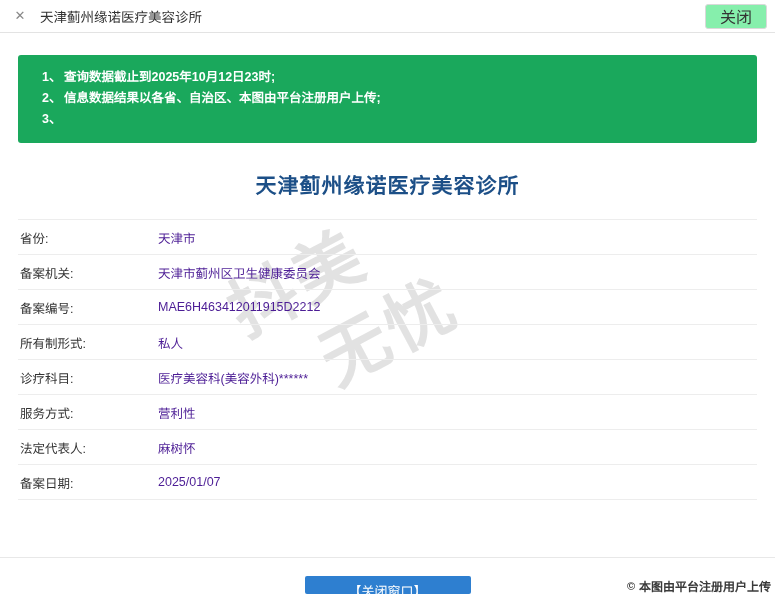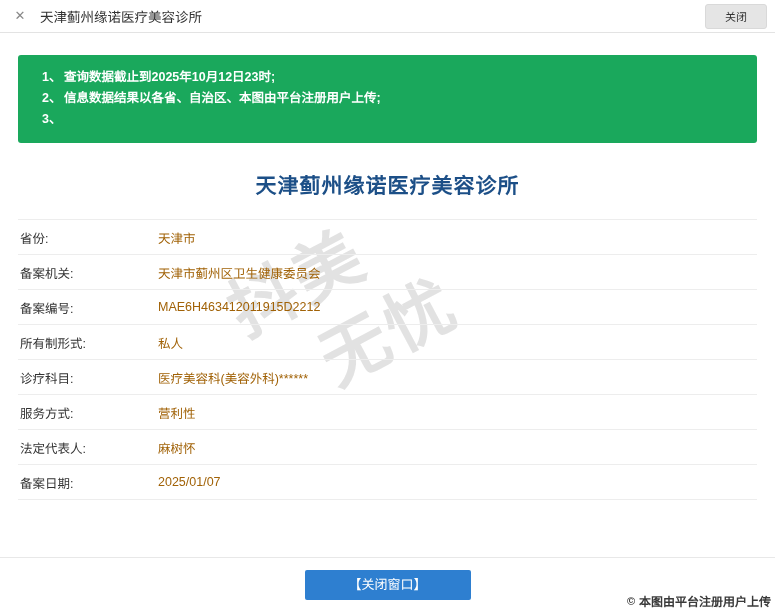--- a/index.html
+++ b/index.html
@@ -47,23 +47,23 @@
     flex: 1 1 auto;
   }
   .titlebar .close-btn {
     flex: 0 0 auto;
     min-width: 62px;
     height: 25px;
     line-height: 23px;
     text-align: center;
     border: 1px solid #d9d9d9;
     border-radius: 3px;
-    background: #e5e5e5;
-    color: #333333;
-    font-size: 11px;
+    background: #86efac;
+    color: #333333;
+    font-size: 16px;
     cursor: pointer;
     box-sizing: border-box;
   }
 
   
   .content {
     padding: 0 18px;
     box-sizing: border-box;
     position: relative;
     z-index: 2;
@@ -118,51 +118,51 @@
     padding: 0;
     vertical-align: middle;
   }
   table.info td.label {
     width: 122px;
     padding-left: 2px;
     color: #333333;
   }
   table.info td.value {
     padding-left: 16px;
-    color: #a16207;
+    color: #4c1d95;
   }
   table.info tr:first-child td { border-top: 1px solid #ededed; }
 
   
   .footer {
     position: absolute;
     left: 0;
     bottom: 0;
     width: 775px;
     height: 54px;
     border-top: 1px solid #e8e8e8;
     background: #ffffff;
     display: flex;
     align-items: center;
     justify-content: center;
     box-sizing: border-box;
     z-index: 3;
   }
   .footer .btn-close-window {
     width: 166px;
-    height: 30px;
+    height: 18px;
     line-height: 30px;
     text-align: center;
     background: #2e7fd0;
     color: #ffffff;
     font-size: 13px;
     border: none;
     border-radius: 2px;
     cursor: pointer;
-    font-family: Liberation Mono, monospace;
+    font-family: Liberation Sans, sans-serif;
   }
 
   
   .wm-diag {
     position: absolute;
     left: 250px;
     top: 165px;
     width: 420px;
     height: 260px;
     pointer-events: none;
@@ -174,21 +174,21 @@
     letter-spacing: 4px;
     line-height: 86px;
     user-select: none;
     opacity: 0.85;
   }
   .wm-diag .l2 { margin-left: 58px; }
 
   .wm-corner {
     position: absolute;
     right: 4px;
-    bottom: 2px;
+    bottom: 17px;
     font-size: 12px;
     color: #3a3a3a;
     font-weight: bold;
     z-index: 5;
     white-space: nowrap;
     user-select: none;
   }
   .wm-corner .cmark {
     display: inline-block;
     width: 12px;

